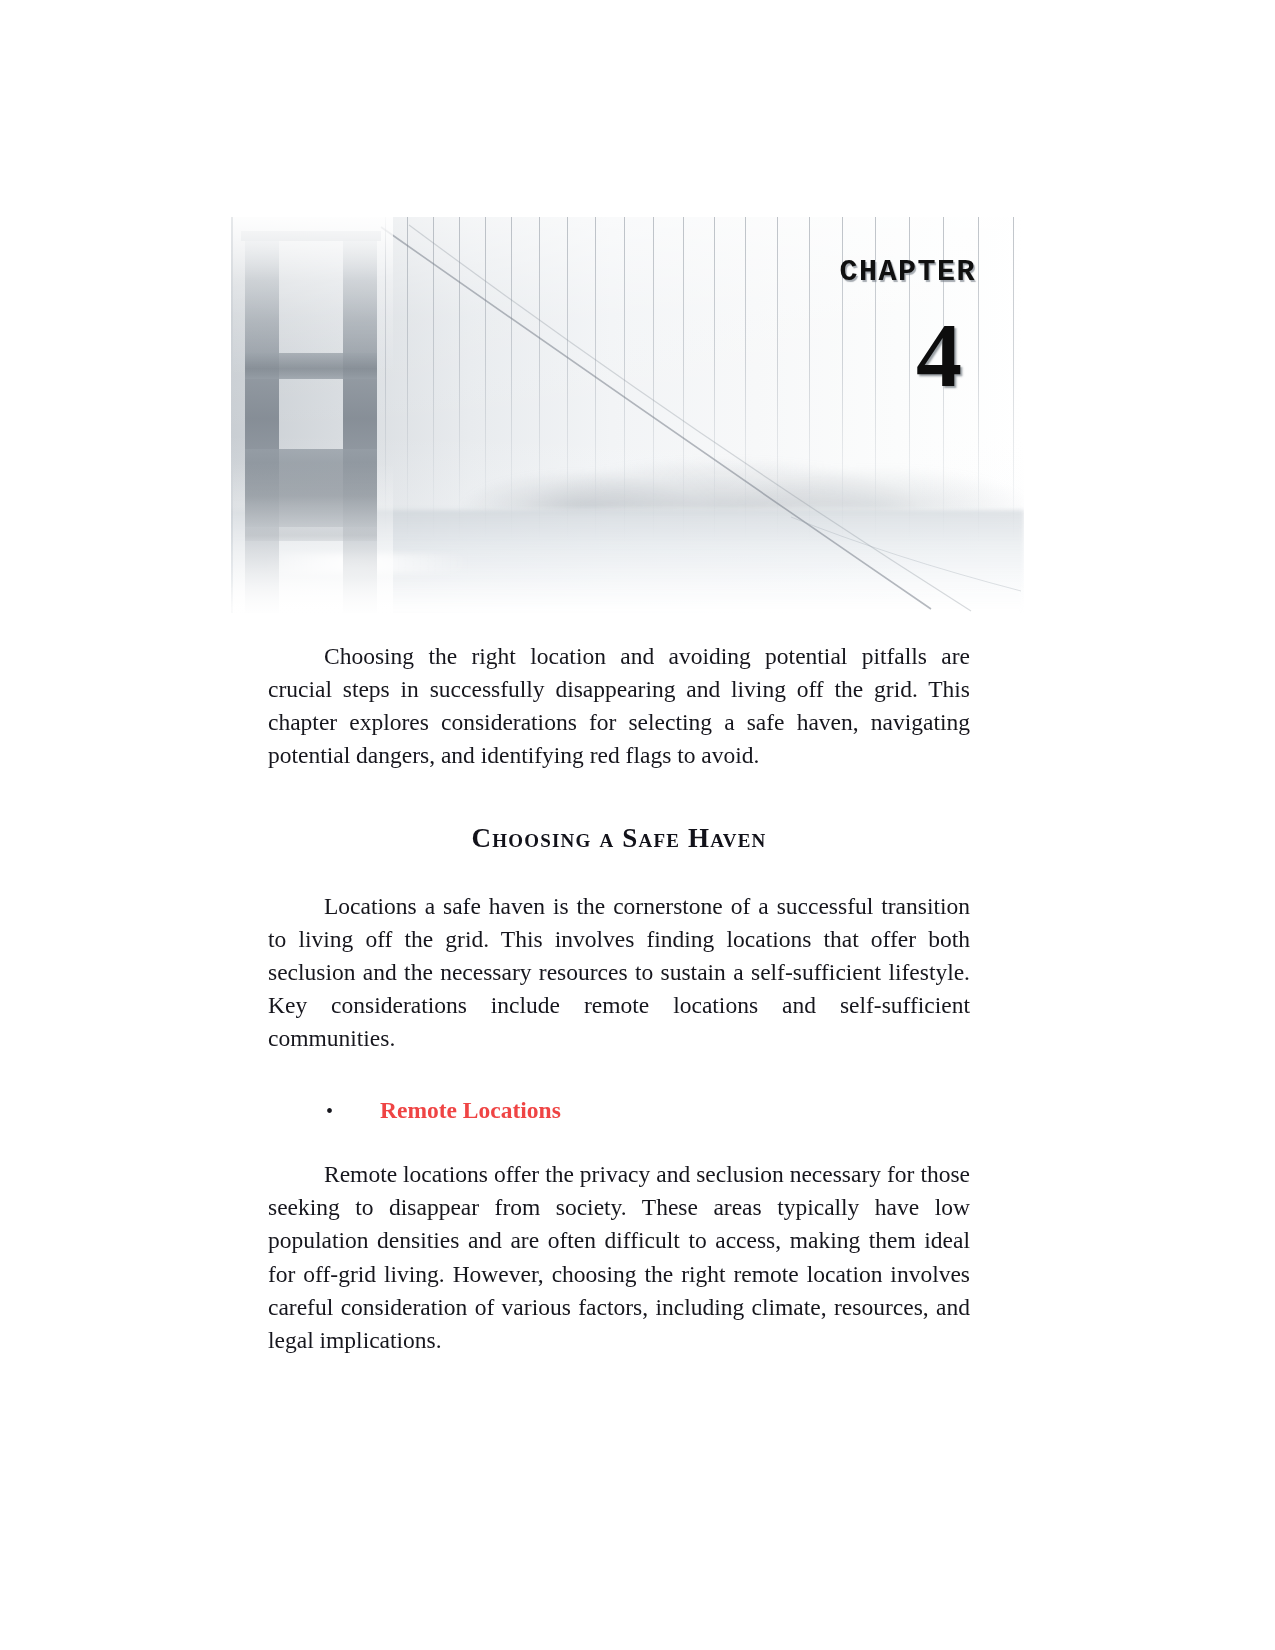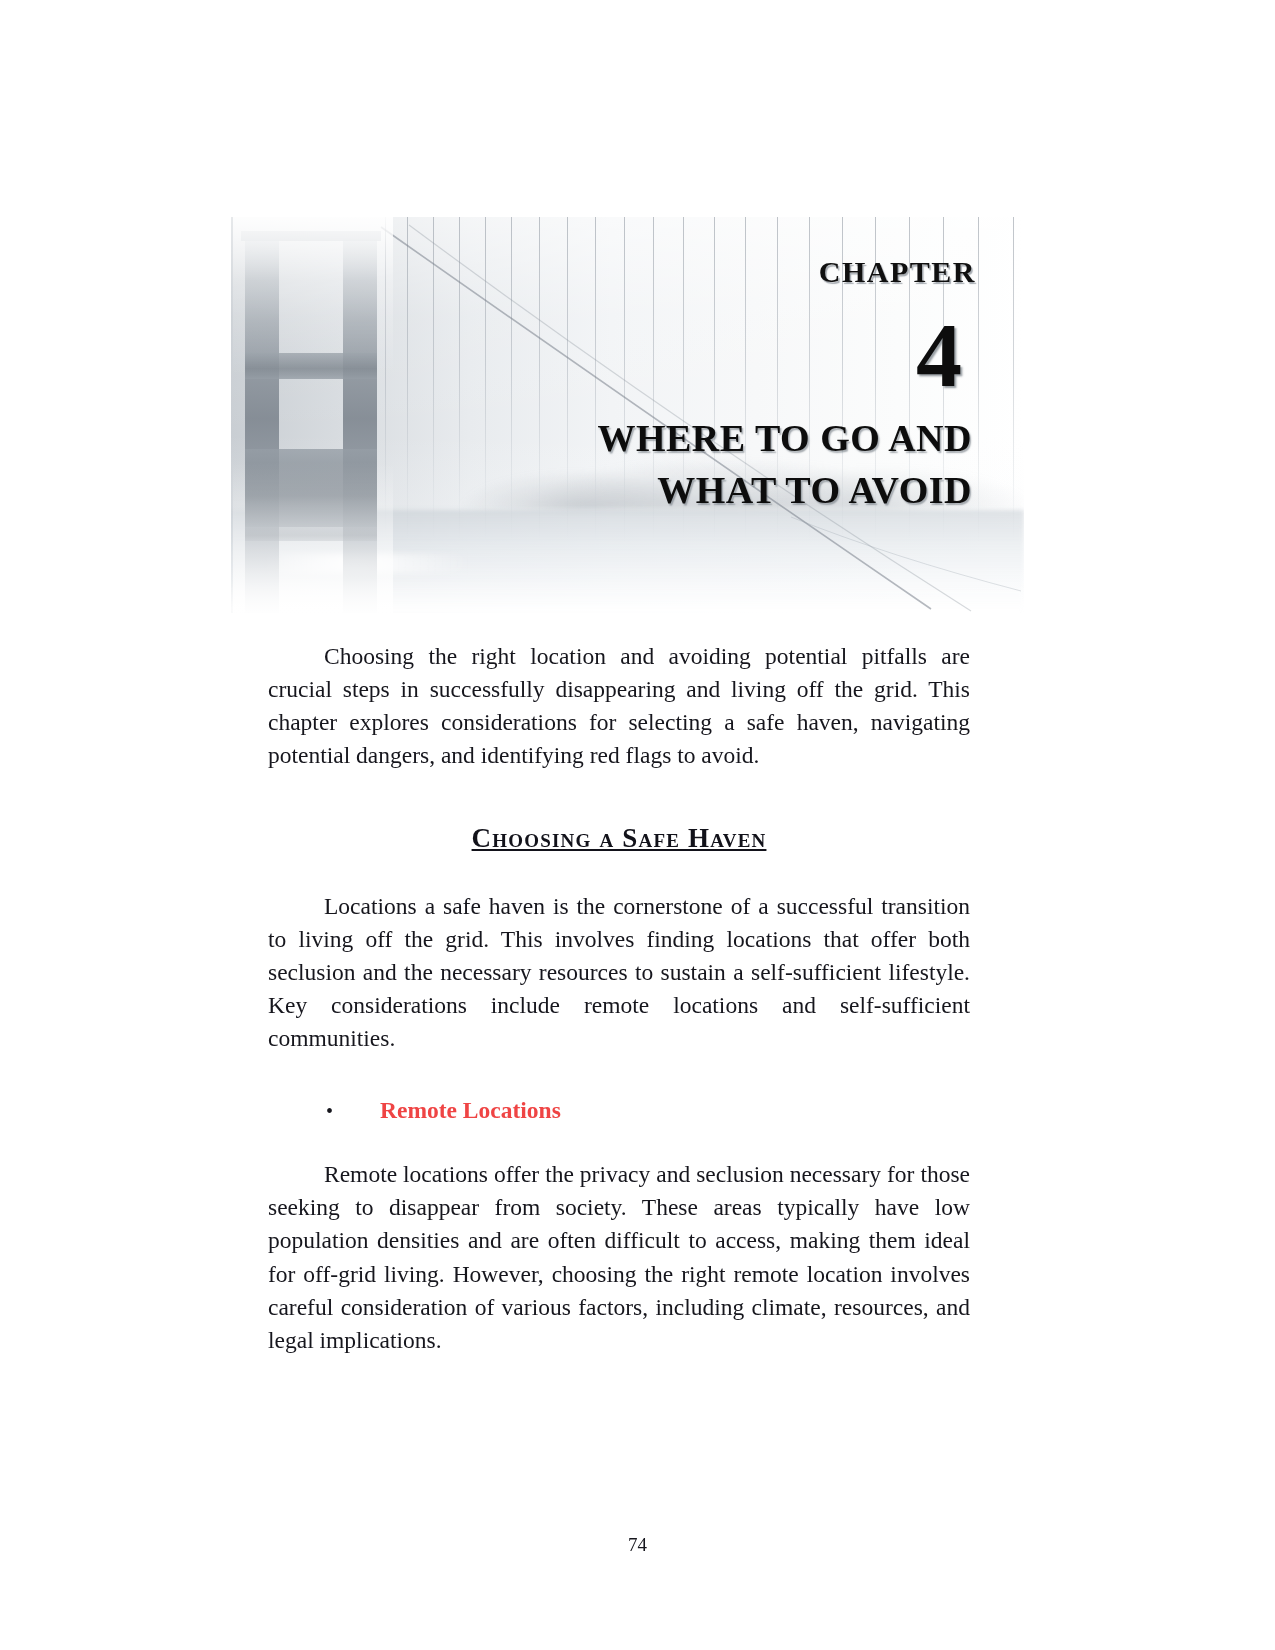--- a/index.html
+++ b/index.html
@@ -178,21 +178,21 @@
   
   .chapter-word {
     position: absolute;
     right: 48px;
     top: 38px;
     font-size: 30px;
     font-weight: bold;
     letter-spacing: 1.5px;
     color: #101010;
     text-shadow: 1.5px 1.5px 1px rgba(120,128,136,0.65);
-    font-family: Liberation Serif, serif;
+    font-family: Liberation Mono, monospace;
   }
 
   .chapter-number {
     position: absolute;
     right: 62px;
     top: 92px;
     font-size: 92px;
     font-weight: bold;
     line-height: 1;
     color: #0d0d0d;
@@ -235,21 +235,20 @@
 
   .section-heading {
     margin: 50px 0 36px 0;
     text-align: center;
     font-size: 27px;
     font-weight: bold;
     font-variant: small-caps;
     letter-spacing: 1.2px;
     color: #12121a;
     font-family: "Liberation Serif", "DejaVu Serif", serif;
-    text-decoration: underline;
   }
 
   .gap-sm { height: 34px; }
   .gap-md { height: 42px; }
 
   .bullet-row {
     display: flex;
     align-items: baseline;
     margin: 0 0 0 0;
     padding-left: 58px;
@@ -330,24 +329,20 @@
       <div class="tower-crossbeam cb1"></div>
       <div class="tower-crossbeam cb2"></div>
       <div class="tower-crossbeam cb3"></div>
       <div class="tower-fade"></div>
     </div>
 
     <div class="chapter-word">CHAPTER</div>
 
     <div class="chapter-number">4</div>
 
-    <div class="chapter-title">
-      <div>WHERE TO GO AND</div>
-      <div>WHAT TO AVOID</div>
-    </div>
   </div>
 
   <div class="content">
 
     <p class="body-par">Choosing the right location and avoiding potential pitfalls are crucial steps in successfully disappearing and living off the grid. This chapter explores considerations for selecting a safe haven, navigating potential dangers, and identifying red flags to avoid.</p>
 
     <h2 class="section-heading">Choosing a Safe Haven</h2>
 
     <p class="body-par">Locations a safe haven is the cornerstone of a successful transition to living off the grid. This involves finding locations that offer both seclusion and the necessary resources to sustain a self-sufficient lifestyle. Key considerations include remote locations and self-sufficient communities.</p>
 
@@ -356,15 +351,14 @@
     <div class="bullet-row">
       <span class="bullet-dot">•</span>
       <span class="bullet-label">Remote Locations</span>
     </div>
 
     <div class="gap-sm"></div>
 
     <p class="body-par">Remote locations offer the privacy and seclusion necessary for those seeking to disappear from society. These areas typically have low population densities and are often difficult to access, making them ideal for off-grid living. However, choosing the right remote location involves careful consideration of various factors, including climate, resources, and legal implications.</p>
   </div>
 
-  <div class="page-number">74</div>
 
 </div>
 
 </body></html>

